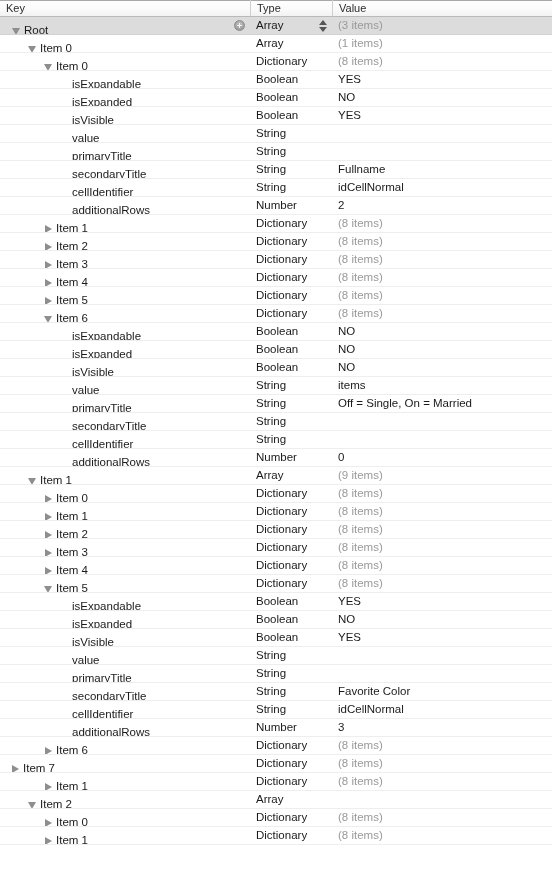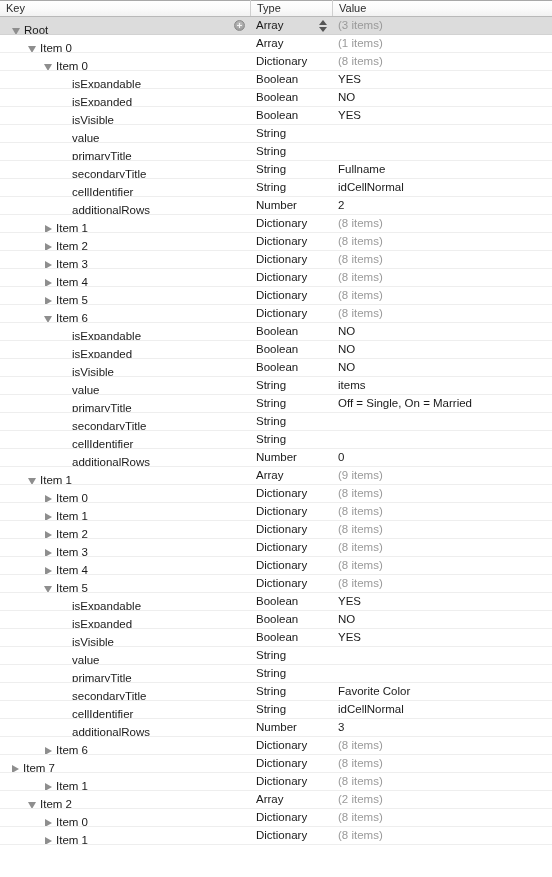--- a/index.html
+++ b/index.html
@@ -627,21 +627,20 @@
         <div class="cell cell-value muted">(8 items)</div>
       </div>
       <div class="row">
         <div class="cell cell-key">
           <div class="key-inner" style="padding-left: 27px;">
             <span class="twisty open"></span>
             <span class="key-label">Item 2</span>
           </div>
         </div>
         <div class="cell cell-type">Array</div>
-        <div class="cell cell-value muted">(2 items)</div>
       </div>
       <div class="row">
         <div class="cell cell-key">
           <div class="key-inner" style="padding-left: 43px;">
             <span class="twisty closed"></span>
             <span class="key-label">Item 0</span>
           </div>
         </div>
         <div class="cell cell-type">Dictionary</div>
         <div class="cell cell-value muted">(8 items)</div>

